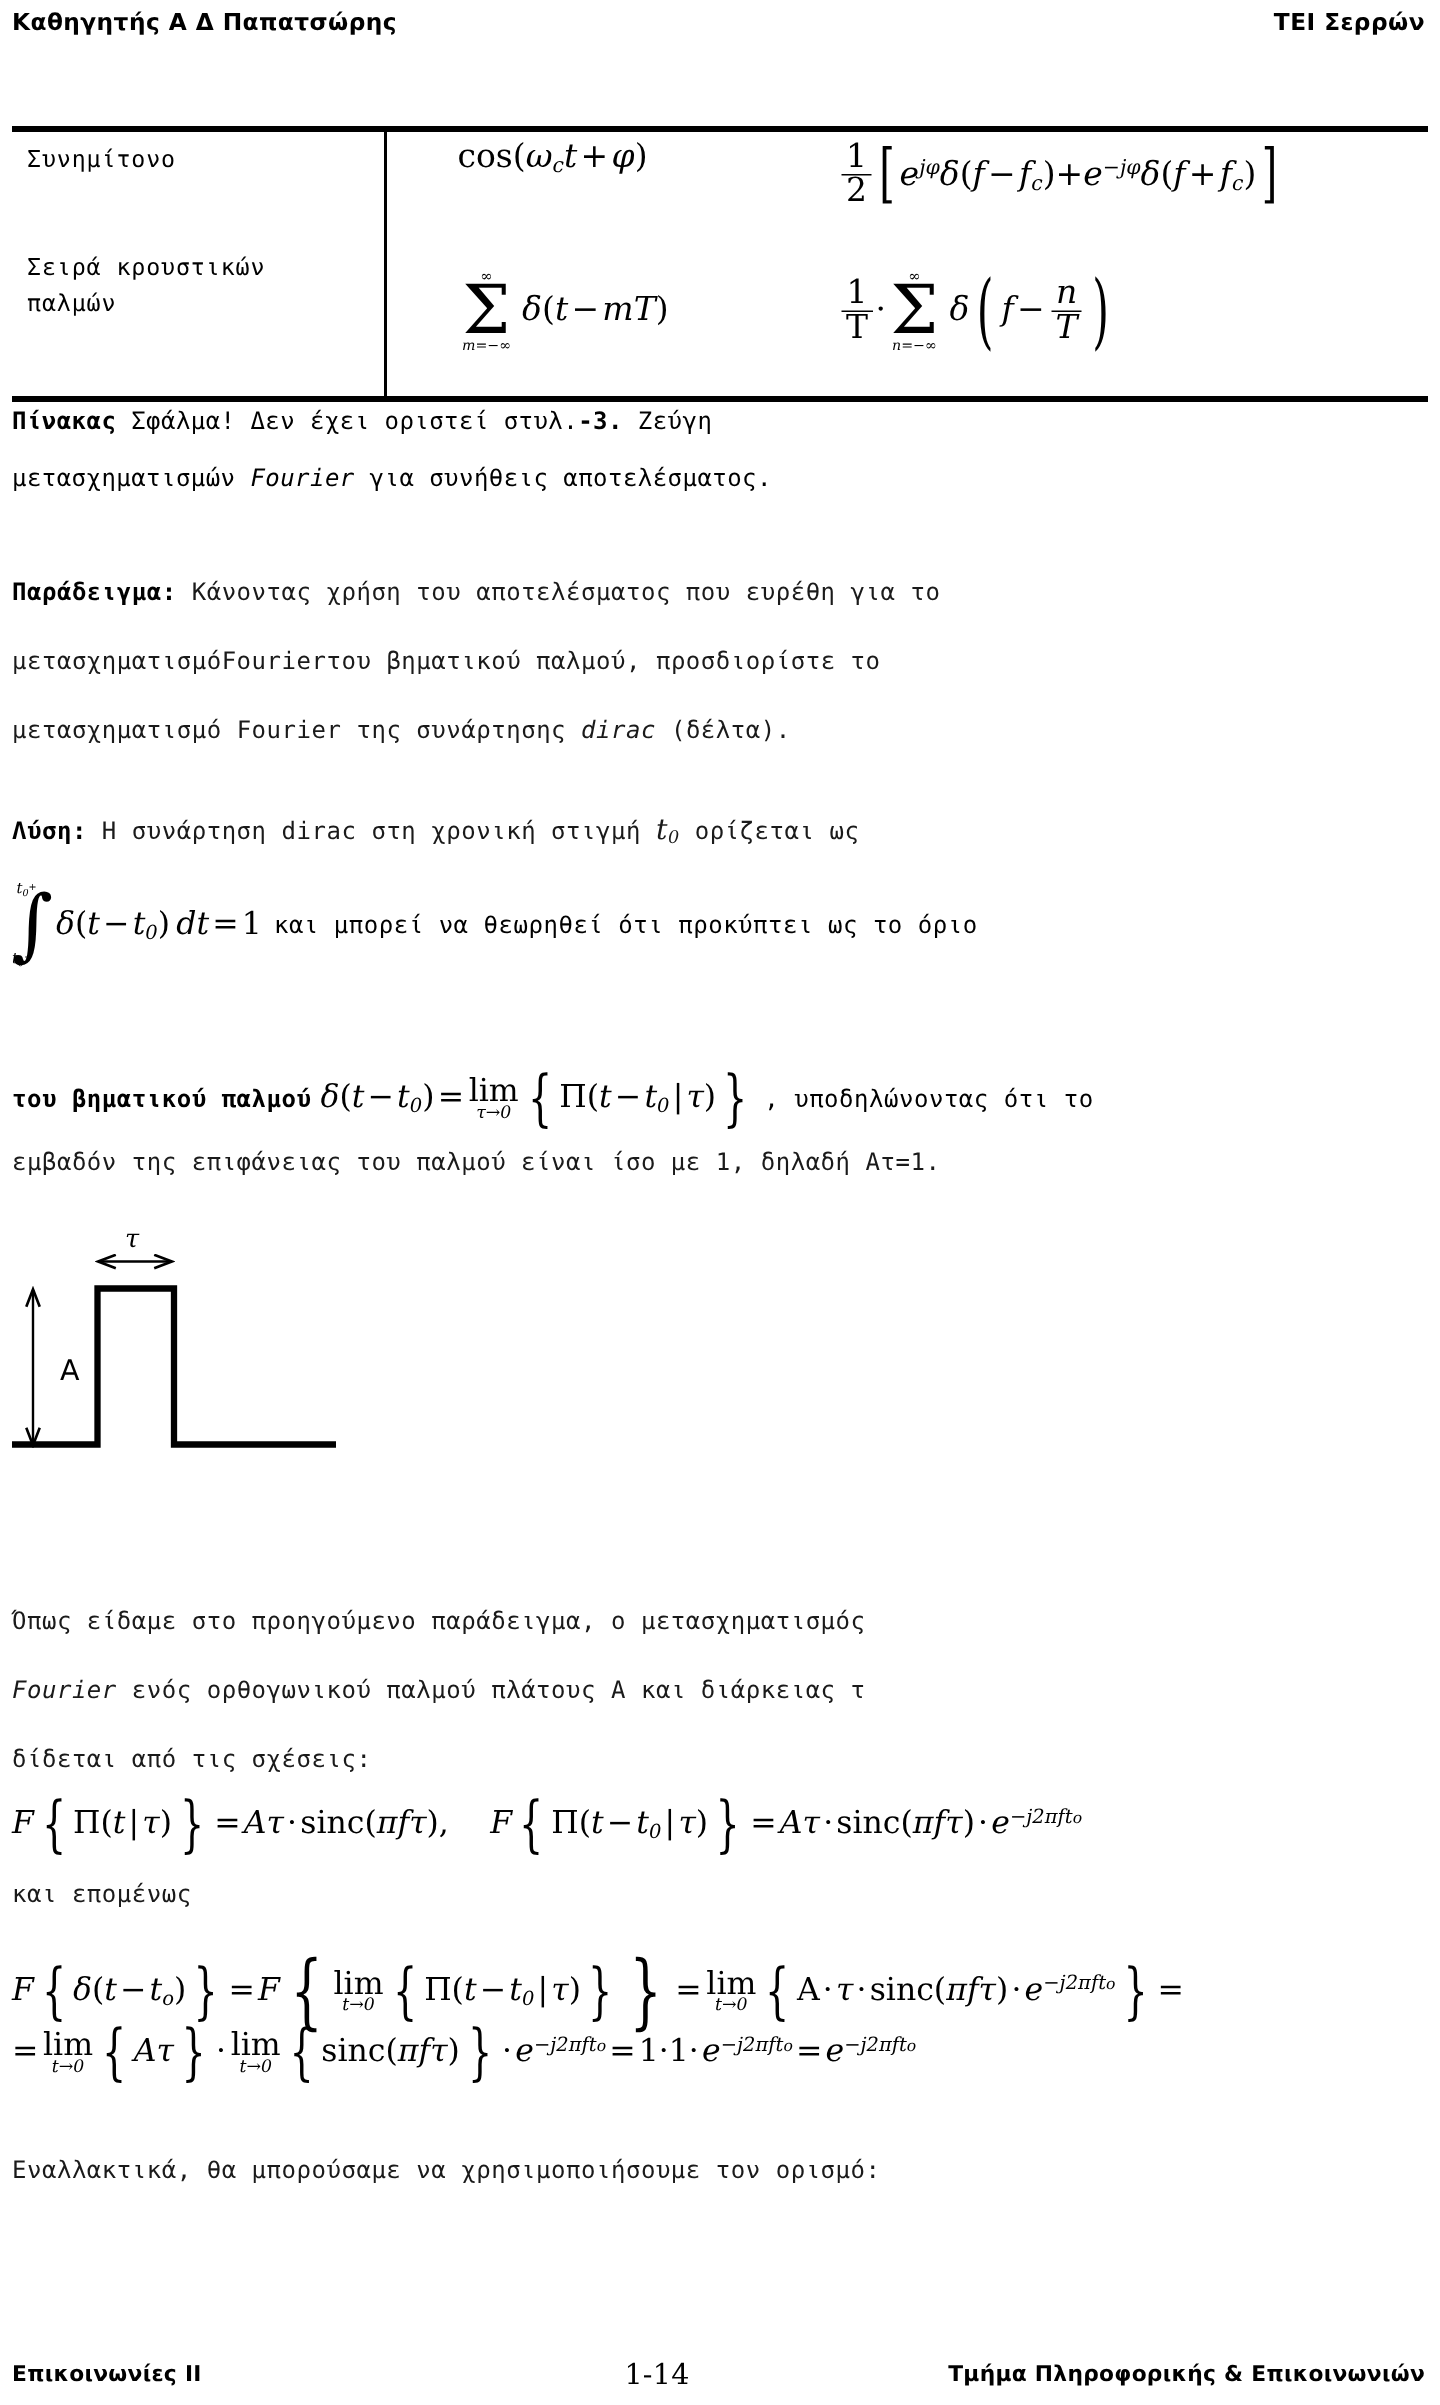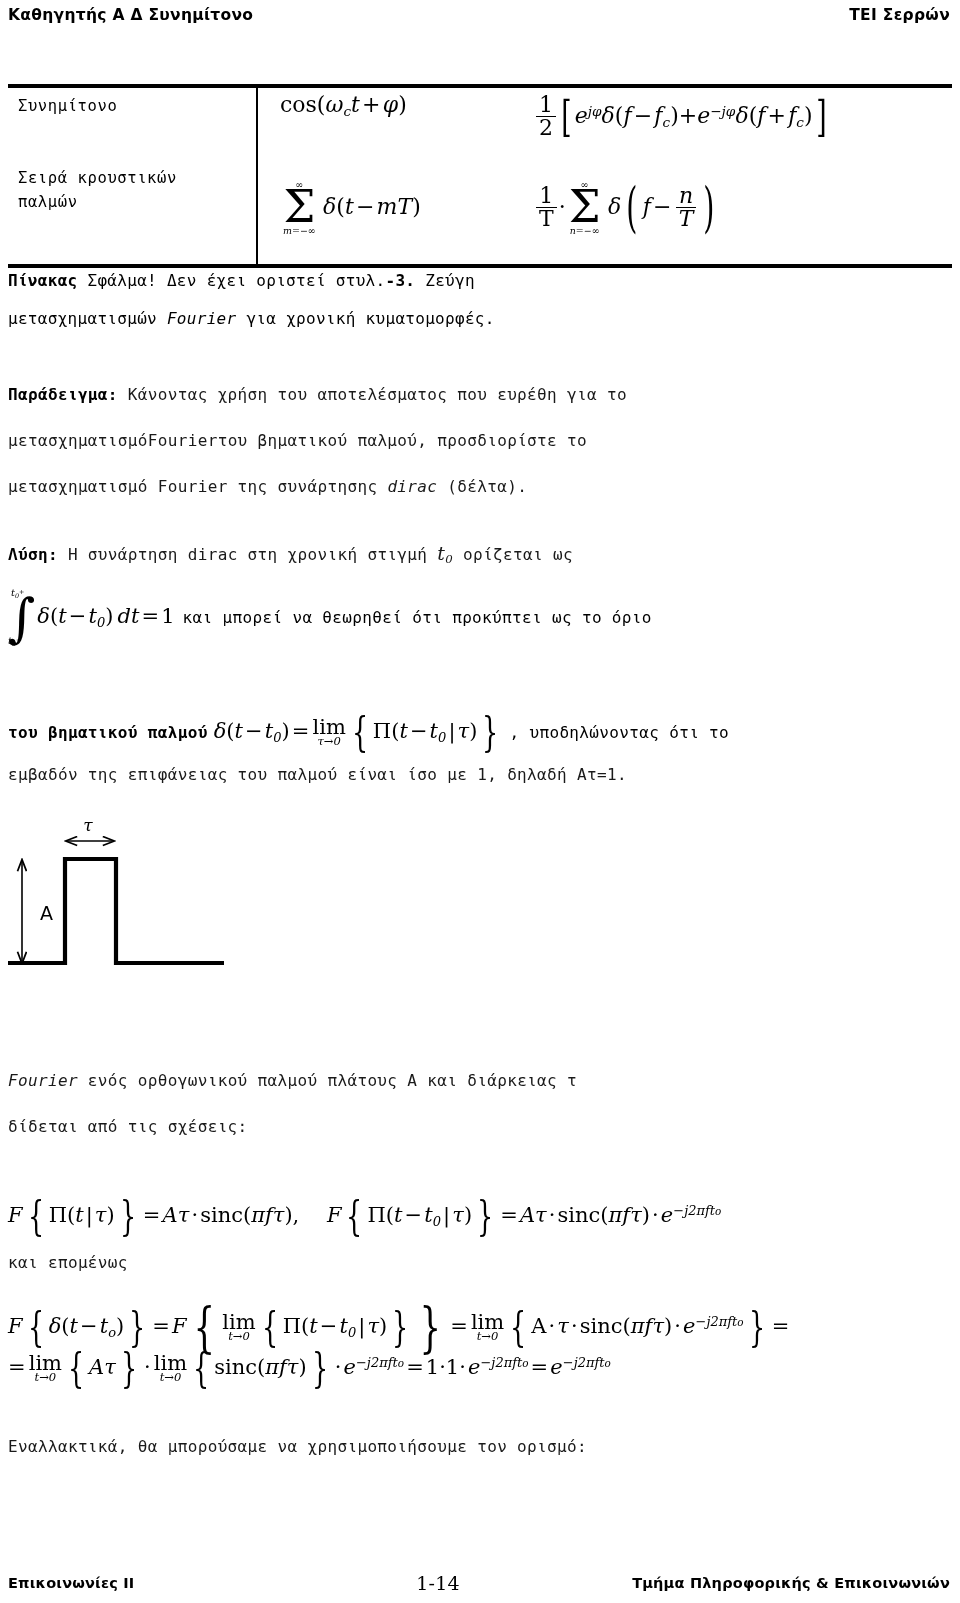--- a/index.html
+++ b/index.html
@@ -72,20 +72,21 @@
     box-sizing: border-box;
     padding-left: 10px;
     font-size: 15.5px;
     line-height: 1.55;
     letter-spacing: 0.6px;
   }
   .cell-time {
     width: 268px;
     box-sizing: border-box;
     padding-left: 24px;
+    margin-left: 25px;
   }
   .cell-freq {
     flex: 1;
     box-sizing: border-box;
     padding-left: 10px;
   }
 
   
   .math {
     font-family: "DejaVu Serif", "Liberation Serif", serif;
@@ -253,21 +254,21 @@
   .footer-left { flex: 0 0 300px; text-align: left; }
   .footer-center { flex: 0 0 260px; text-align: center; font-size: 19px; font-weight: normal; font-family: "DejaVu Serif","Liberation Serif",serif; }
   .footer-right { flex: 1; text-align: right; white-space: nowrap; }
 </style>
 </head>
 <body>
 
 <div class="page">
 
   <div class="header">
-    <div class="header-left">Καθηγητής Α Δ Συνημίτονο</div>
+    <div class="header-left">Καθηγητής Α Δ Παπατσώρης</div>
     <div class="header-right">ΤΕΙ Σερρών</div>
   </div>
 
   <div class="ft-table">
     <div class="vrule"></div>
 
     <div class="ft-row ft-row-1">
       <div class="cell-name">Συνημίτονο</div>
       <div class="cell-time">
         <span class="math"><span class="up">cos(</span>ω<sub>c</sub><span>t</span><span class="up"> + </span>φ<span class="up">)</span></span>
@@ -286,21 +287,21 @@
         <span class="math"><span class="sum"><span class="lim-top">∞</span><span class="sigma">Σ</span><span class="lim-bot">m=−∞</span></span><span> δ</span><span class="up">(</span>t − mT<span class="up">)</span></span>
       </div>
       <div class="cell-freq" style="padding-top:14px;">
         <span class="math"><span class="frac"><span class="num">1</span><span class="den">T</span></span><span class="up">·</span><span class="sum"><span class="lim-top">∞</span><span class="sigma">Σ</span><span class="lim-bot">n=−∞</span></span><span> δ</span><span class="paren-tall">(</span><span>f</span><span class="up"> − </span><span class="frac"><span class="num" style="font-style:italic">n</span><span class="den" style="font-style:italic">T</span></span><span class="paren-tall">)</span></span>
       </div>
     </div>
   </div>
 
   <div class="caption">
     <b>Πίνακας</b><span> Σφάλμα! Δεν έχει οριστεί στυλ.</span><b>-3.</b><span> Ζεύγη</span><br>
-    <span>μετασχηματισμών </span><span class="ital">Fourier</span><span> για χρονική κυματομορφές.</span>
+    <span>μετασχηματισμών </span><span class="ital">Fourier</span><span> για συνήθεις αποτελέσματος.</span>
   </div>
 
   <div class="para just" style="top:372px; width:944px;">
     <div style="display:flex; justify-content:space-between;">
       <span><b>Παράδειγμα:</b><span> Κάνοντας χρήση του αποτελέσματος που ευρέθη για το</span></span>
     </div>
     <div style="display:flex;">
       <span>μετασχηματισμό </span>
         <span class="lat">Fourier</span>
         <span> του βηματικού παλμού, προσδιορίστε το</span>
@@ -346,20 +347,23 @@
       <text x="82" y="33" font-family="DejaVu Serif, Liberation Serif, serif" font-size="17" font-style="italic" text-anchor="middle" fill="#000">τ</text>
 
       <line x1="16" y1="62" x2="16" y2="165" stroke="#000" stroke-width="1.6" marker-start="url(#ah2)" marker-end="url(#ah)"></line>
       <text x="34" y="122" font-family="DejaVu Sans, Liberation Sans, sans-serif" font-size="19" fill="#000">A</text>
 
       <polyline points="2,165 59,165 59,61 110,61 110,165 218,165" fill="none" stroke="#000" stroke-width="4.2" stroke-linejoin="miter" stroke-linecap="butt"></polyline>
     </svg>
   </div>
 
   <div class="para just" style="top:1058px; width:944px;">
+    <div style="display:flex; justify-content:space-between;">
+      <span>Όπως είδαμε στο προηγούμενο παράδειγμα, ο μετασχηματισμός</span>
+    </div>
     <div>
       <span class="ital lat">Fourier</span><span> ενός ορθογωνικού παλμού πλάτους Α και διάρκειας τ</span>
     </div>
     <div>
       <span>δίδεται από τις σχέσεις:</span>
     </div>
   </div>
 
   <div style="position:absolute; left:8px; top:1196px;">
     <span class="math" style="font-size:21px;"><span>F</span><span class="bigbr">{</span><span class="up">Π(</span>t<span class="up"> | </span>τ<span class="up">)</span><span class="bigbr">}</span><span class="up"> = </span>Aτ<span class="up"> · </span><span class="up">sinc(</span>π<span>f</span>τ<span class="up">),</span></span>

